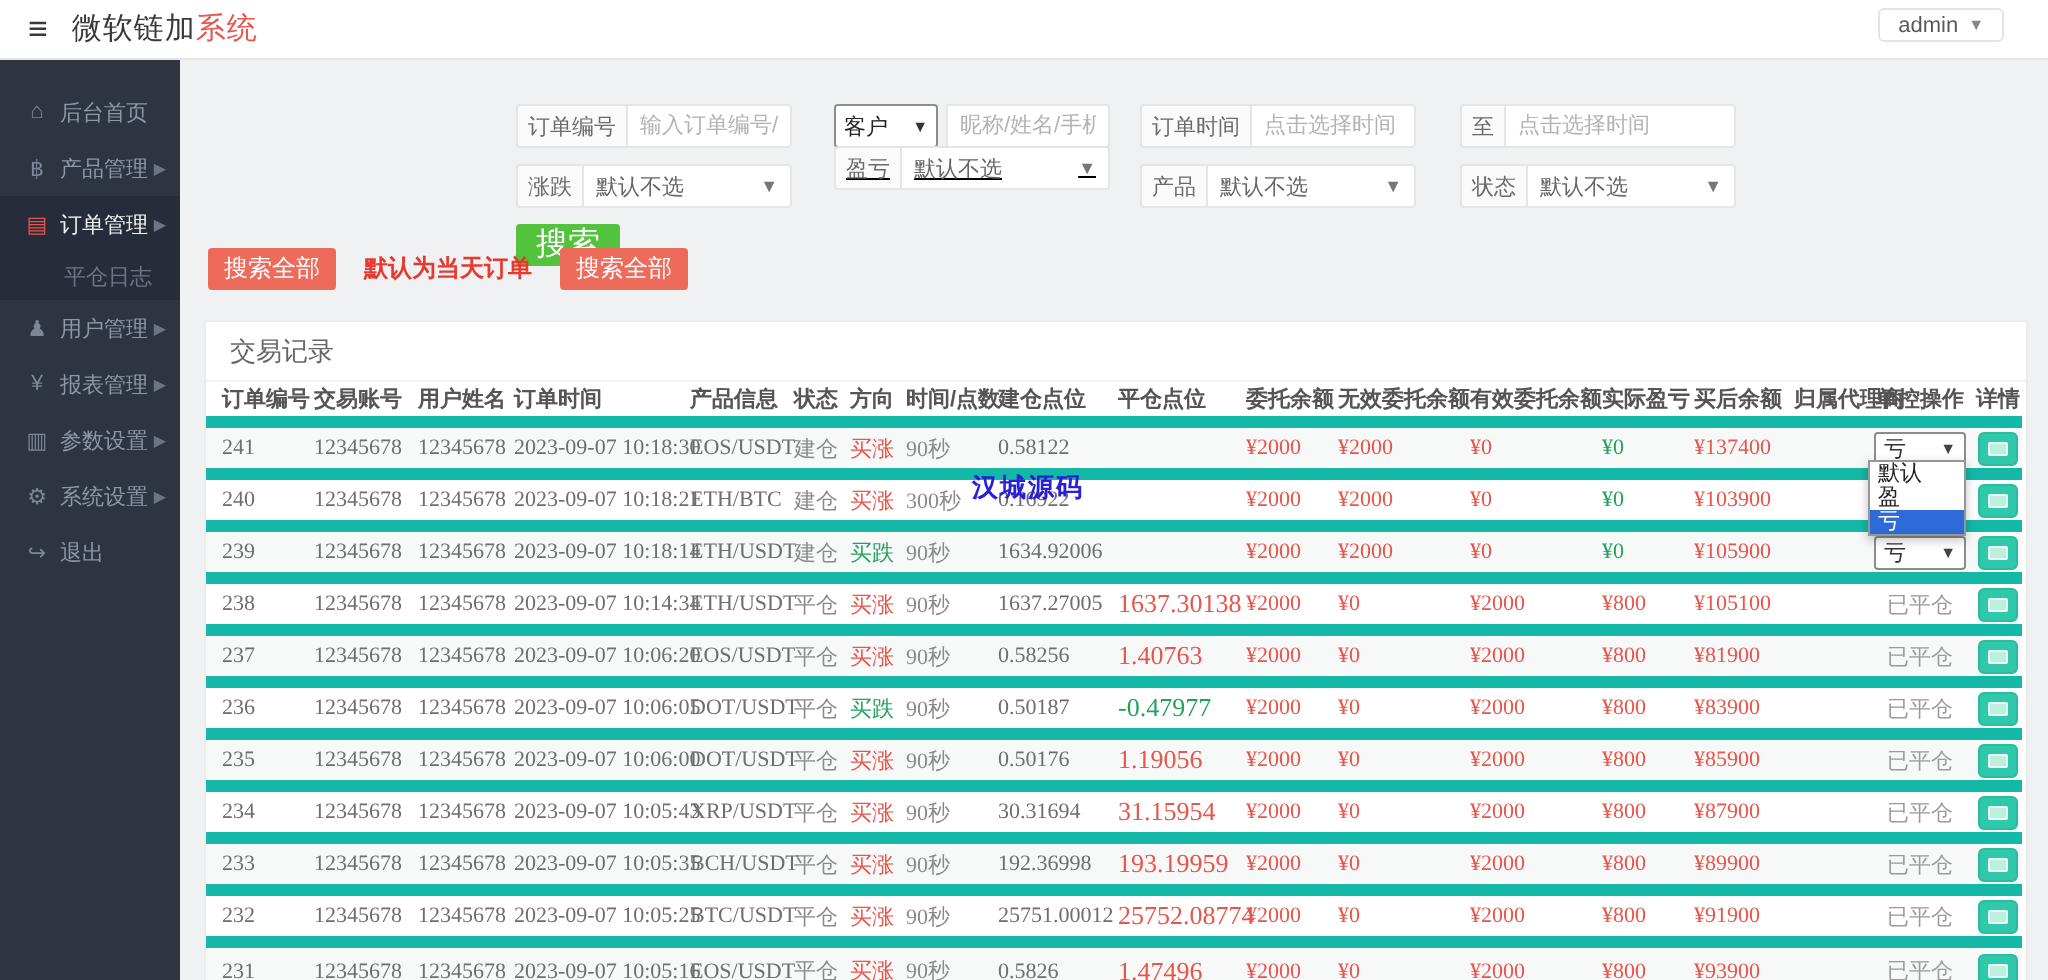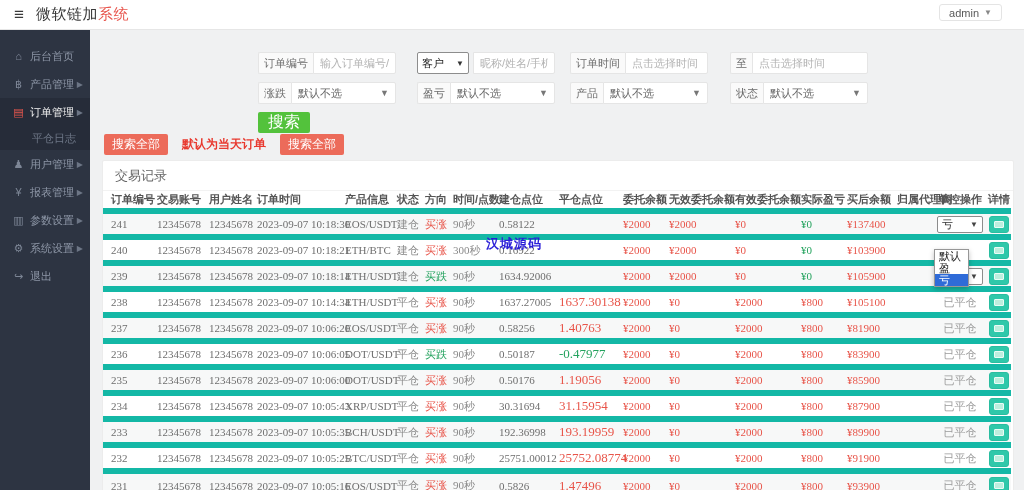--- a/index.html
+++ b/index.html
@@ -29,21 +29,21 @@
   .filter-area { position:relative; height:130px; }
   .fgroup { position:absolute; width:138px; height:22px; display:flex; }
   .fgroup .addon { background:#fafafa; border:1px solid #e5e5e5; border-right:none; color:#6b6b6b; font-size:11px; display:flex; align-items:center; padding:0 5px; white-space:nowrap; border-radius:2px 0 0 2px; }
   .fgroup input { flex:1; min-width:0; border:1px solid #e5e5e5; background:#fff; font-size:11px; color:#555; padding:0 6px; outline:none; border-radius:0 2px 2px 0; font-family:inherit; }
   .fgroup input::placeholder { color:#b3b3b3; }
   .fake-select { flex:1; min-width:0; border:1px solid #e5e5e5; background:#fff; color:#666; font-size:11px; display:flex; align-items:center; justify-content:space-between; padding:0 6px; cursor:pointer; border-radius:0 2px 2px 0; }
   .fake-select .caret { font-size:9px; color:#777; }
   .native-select { width:52px; flex:0 0 52px; border:1px solid #8d8d8d; border-radius:2px; background:#fff; color:#222; font-size:11px; display:flex; align-items:center; justify-content:space-between; padding:0 4px; margin-right:4px; cursor:pointer; }
   .native-select .caret { font-size:8px; color:#333; }
   .search-btn { position:absolute; left:168px; top:82px; height:21px; padding:0 10px; background:#53c23c; border:none; border-radius:2px; color:#fff; font-size:16px; cursor:pointer; font-family:inherit; }
-  .toolbar { position:absolute; left:14px; top:104px; display:flex; align-items:center; gap:14px; }
+  .toolbar { position:absolute; left:14px; top:94px; display:flex; align-items:center; gap:14px; }
   .red-btn { height:21px; padding:0 8px; background:#ec6b5a; border:none; border-radius:2px; color:#fff; font-size:12px; cursor:pointer; font-family:inherit; }
   .toolbar .note { color:#e8392f; font-size:12px; font-weight:bold; }
 
   
   .panel { margin:0 10px 0 12px; background:#fff; border:1px solid #ececec; border-radius:2px; height:348px; overflow:hidden; }
   .panel-title { height:30px; line-height:30px; padding-left:12px; color:#666; font-size:13px; border-bottom:1px solid #f2f2f2; }
   table { border-collapse:collapse; table-layout:fixed; width:908px; }
   thead th { height:20px; font-size:11px; font-weight:bold; color:#555; text-align:left; padding:0 0 0 8px; white-space:nowrap; overflow:visible; border-bottom:1px solid #eee; }
   tbody td { height:26px; font-size:11px; color:#6e6e6e; padding:0 0 0 8px; white-space:nowrap; overflow:visible; }
   tbody tr { border-top:6px solid #14b8a6;font-family:Liberation Serif, serif; }
@@ -53,21 +53,21 @@
   td.big { font-size:13px; }
   td.muted { color:#8a8a8a; }
   td.ctl-cell, th.ctl-h { text-align:center; padding-left:2px; }
   .closed-label { color:#9b9b9b; }
   .row-select { width:46px; height:17px; border:1px solid #8c8c8c; border-radius:2px; background:#fff; font-size:11px; color:#333; display:inline-flex; align-items:center; justify-content:space-between; padding:0 4px; cursor:pointer; vertical-align:middle; }
   .row-select .caret { font-size:8px; color:#444; }
   .detail-btn { width:20px; height:17px; background:#2fc8aa; border:1px solid #29bda0; border-radius:3px; display:inline-flex; align-items:center; justify-content:center; cursor:pointer; vertical-align:middle; }
   .detail-ic { width:10px; height:7px; background:#bdeede; border:1px solid #eafcf6; border-radius:1px; }
 
   
-  .ctl-popup { position:absolute; left:934px; top:249px; width:35px; background:#fff; border:1px solid #979797; box-shadow:0 2px 5px rgba(0,0,0,.25); z-index:40; }
+  .ctl-popup { position:absolute; left:934px; top:230px; width:49px; background:#fff; border:1px solid #979797; box-shadow:0 2px 5px rgba(0,0,0,.25); z-index:40; }
   .ctl-popup .opt { height:12px; line-height:12px; font-size:11px; padding:0 4px; color:#222; cursor:pointer; }
   .ctl-popup .opt.sel { background:#2f6bd8; color:#fff; }
   .watermark { position:absolute; left:486px; top:235px; color:#2a1ed8; font-size:13px; font-weight:bold; z-index:35; letter-spacing:1px; }
 </style>
 </head>
 <body>
 
 <div class="topbar">
   <span class="burger">≡</span>
   <span class="brand"><span>微软链加</span><span class="accent">系统</span></span>
@@ -144,21 +144,21 @@
       <input type="text" placeholder="点击选择时间" style="">
     </div>
 
     <div class="fgroup" style="left:168px; top:52px;">
       <span class="addon">涨跌</span>
       <span class="fake-select">
         <span>默认不选</span>
         <span class="caret">▼</span>
       </span>
     </div>
-    <div class="fgroup" style="left:327px; top:52px;">
+    <div class="fgroup" style="left:327px; top:43px;text-decoration:underline;">
       <span class="addon">盈亏</span>
       <span class="fake-select">
         <span>默认不选</span>
         <span class="caret">▼</span>
       </span>
     </div>
     <div class="fgroup" style="left:480px; top:52px;">
       <span class="addon">产品</span>
       <span class="fake-select">
         <span>默认不选</span>

